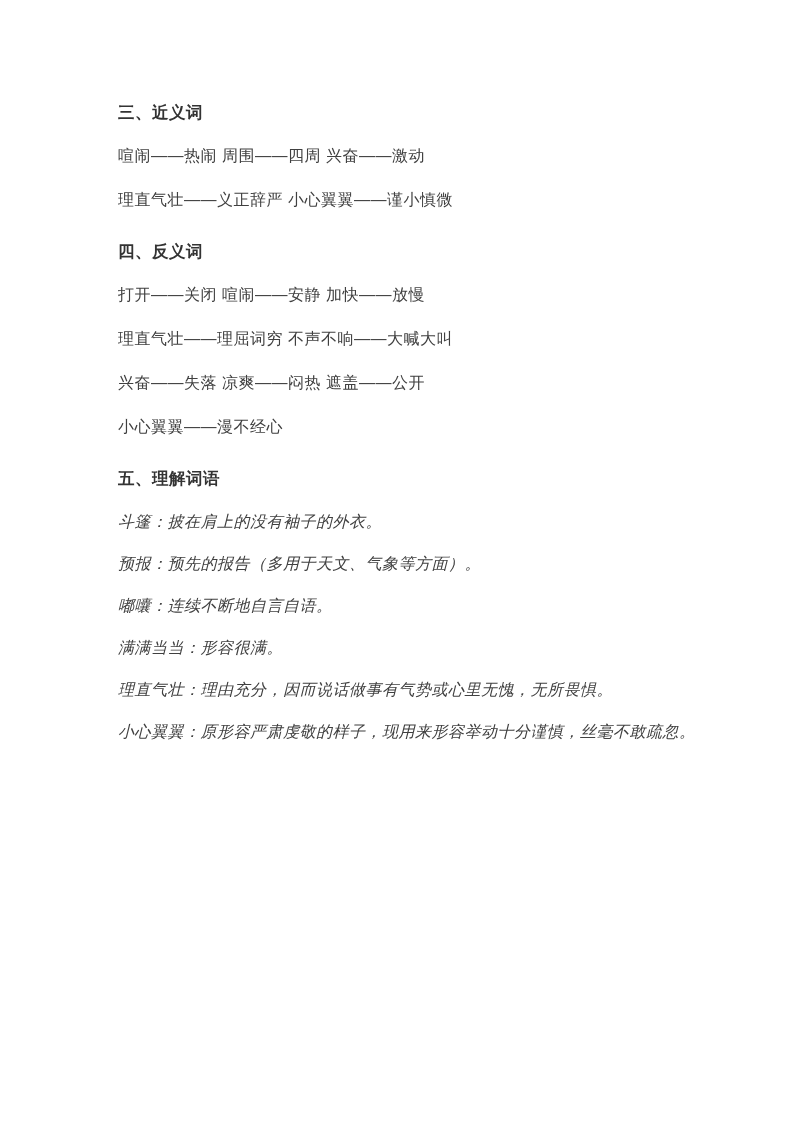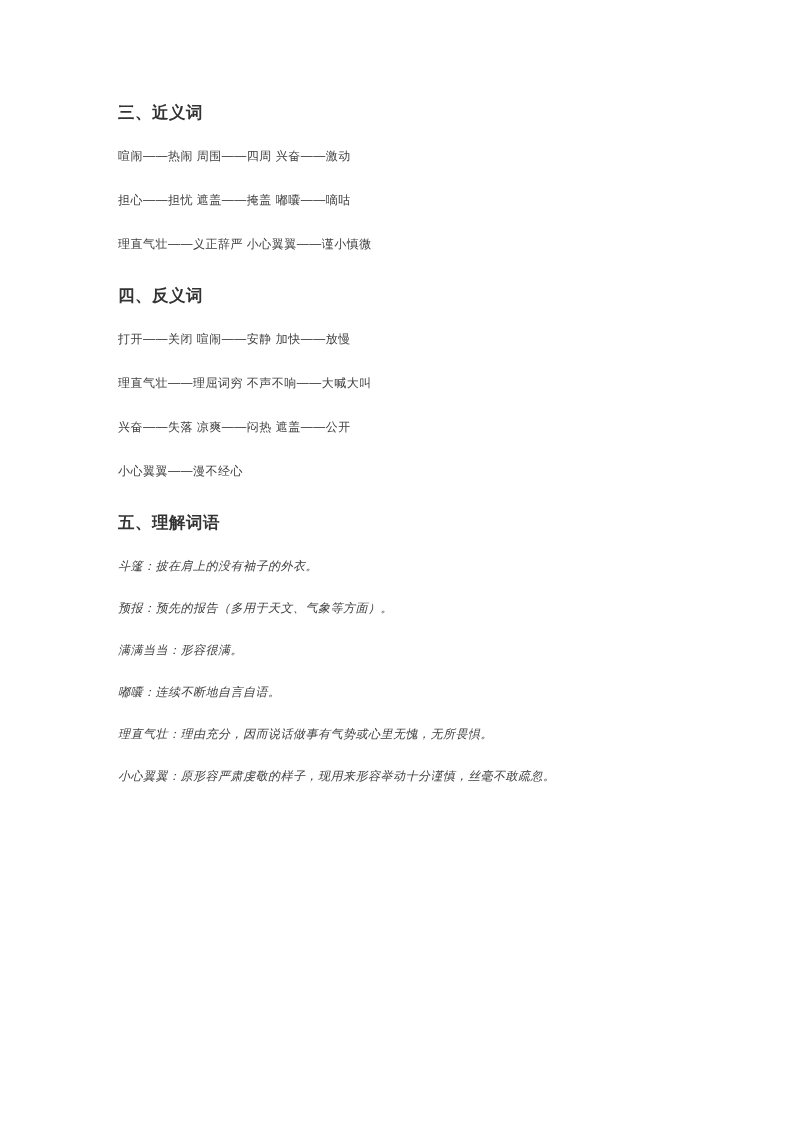--- a/index.html
+++ b/index.html
@@ -29,54 +29,53 @@
   .section-title {
     margin: 0 0 26px 0;
     font-size: 16.5px;
     line-height: 18px;
     font-weight: bold;
     color: #333333;
     letter-spacing: 0.5px;
   }
   .line {
     margin: 0 0 26px 0;
-    font-size: 12px;
+    font-size: 16px;
     line-height: 18px;
     color: #404040;
     letter-spacing: 0.5px;
     white-space: nowrap;
   }
   .section-definitions .line {
     margin-bottom: 24px;
     font-style: italic;
   }
 </style>
 </head>
 <body>
 
 <div class="page">
 
   <div class="section">
     <h2 class="section-title">三、近义词</h2>
     <p class="line">喧闹——热闹 周围——四周 兴奋——激动</p>
-    <p class="line">担心——担忧 遮盖——掩盖 嘟囔——嘀咕</p>
     <p class="line">理直气壮——义正辞严 小心翼翼——谨小慎微</p>
   </div>
 
   <div class="section">
     <h2 class="section-title">四、反义词</h2>
     <p class="line">打开——关闭 喧闹——安静 加快——放慢</p>
     <p class="line">理直气壮——理屈词穷 不声不响——大喊大叫</p>
     <p class="line">兴奋——失落 凉爽——闷热 遮盖——公开</p>
     <p class="line">小心翼翼——漫不经心</p>
   </div>
 
   <div class="section section-definitions">
     <h2 class="section-title">五、理解词语</h2>
     <p class="line">斗篷：披在肩上的没有袖子的外衣。</p>
     <p class="line">预报：预先的报告（多用于天文、气象等方面）。</p>
+    <p class="line">嘟囔：连续不断地自言自语。</p>
     <p class="line">满满当当：形容很满。</p>
-    <p class="line">嘟囔：连续不断地自言自语。</p>
     <p class="line">理直气壮：理由充分，因而说话做事有气势或心里无愧，无所畏惧。</p>
     <p class="line">小心翼翼：原形容严肃虔敬的样子，现用来形容举动十分谨慎，丝毫不敢疏忽。</p>
   </div>
 
 </div>
 
 </body></html>

